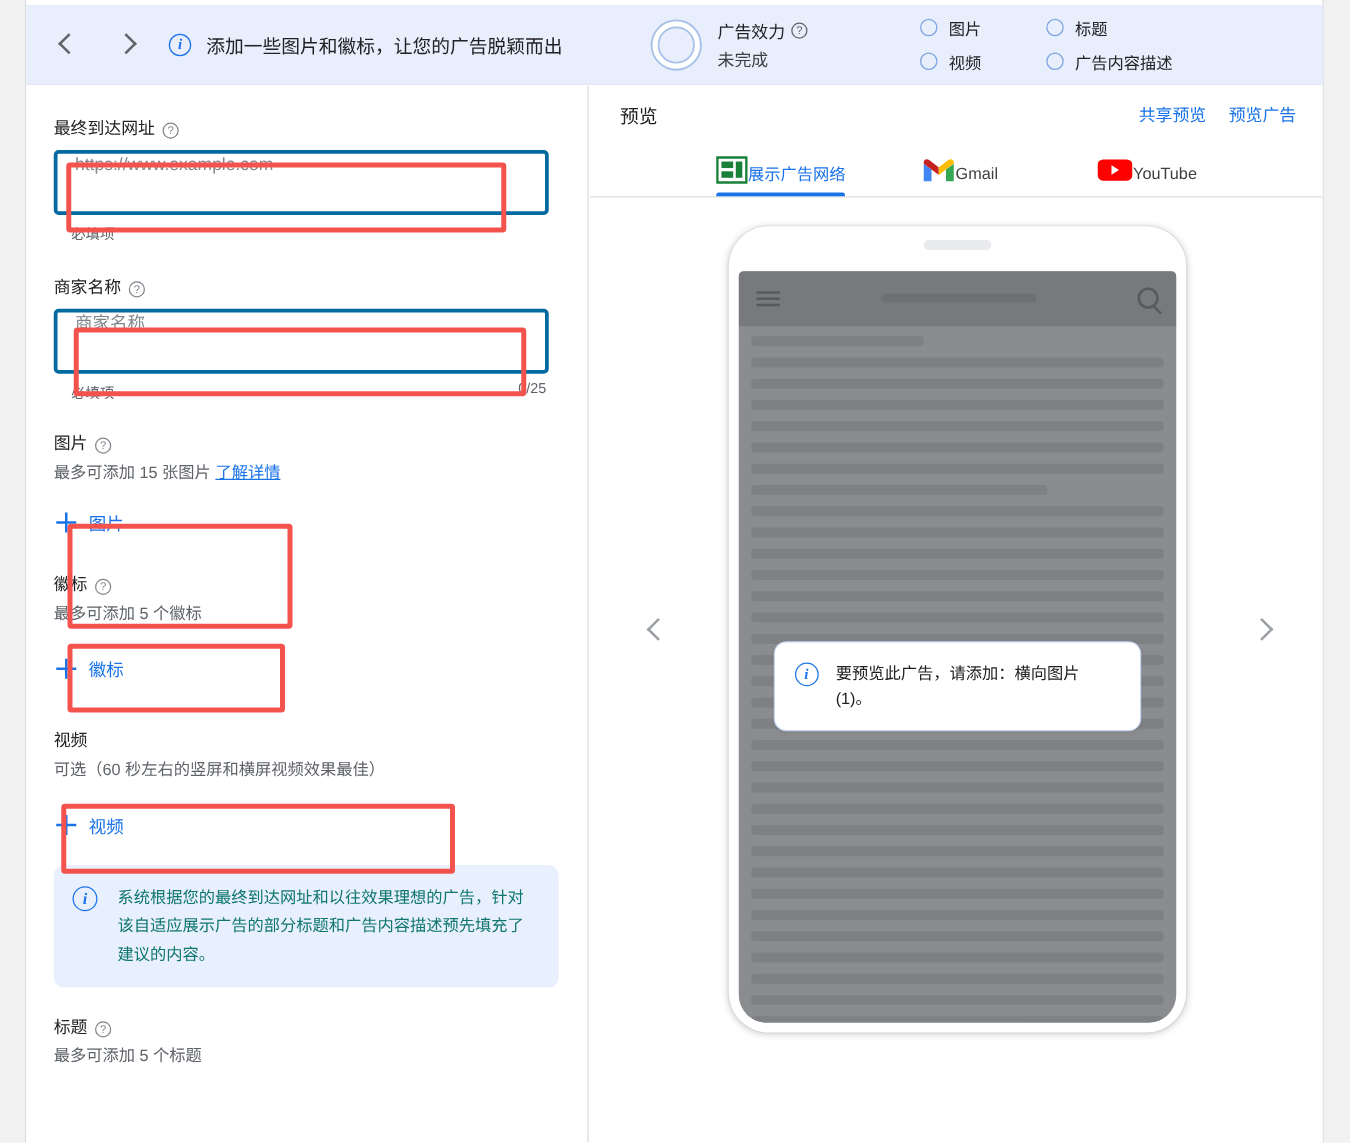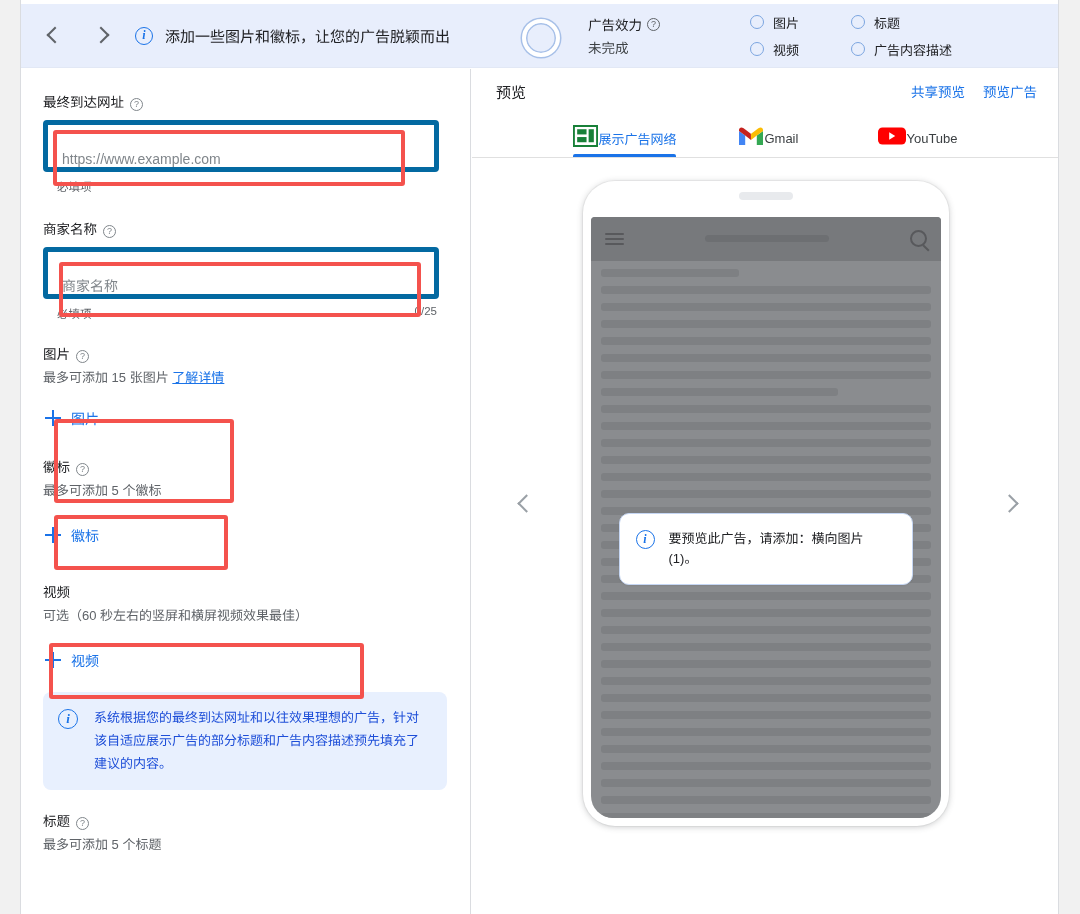--- a/index.html
+++ b/index.html
@@ -46,23 +46,22 @@
     width: 18px; height: 18px; border-radius: 50%;
     border: 1.6px solid #1a73e8; color: #1a73e8;
     font-size: 12px; line-height: 15px; text-align: center;
     font-family: "Liberation Serif", serif; font-style: italic; font-weight: bold;
   }
   .hdr-title {
     margin-left: 12px; font-size: 15px; color: #202124; white-space: nowrap;
   }
 
   .strength-wrap {
-    display: flex; align-items: flex-end;
+    display: flex; align-items: center;
     margin-left: 72px;
-    gap: 14px;
   }
   .strength-ring {
     width: 38px; height: 38px; border-radius: 50%;
     border: 4px solid #ffffff;
     box-shadow: 0 0 0 1.5px #a7c0e8 inset, 0 0 0 1.5px #a7c0e8;
     background: #e8eefc;
   }
   .strength-text { margin-left: 14px; }
   .strength-label { font-size: 13.5px; color: #202124; display: flex; align-items: center; gap: 5px;}
   .strength-sub { font-size: 13.5px; color: #3c4043; margin-top: 3px; }
@@ -104,22 +103,22 @@
   .field-label {
     font-size: 13.5px; color: #202124; font-weight: 400;
     display: flex; align-items: flex-end; gap: 6px;
   }
   .field-sub { font-size: 13px; color: #5f6368; margin-top: 4px; }
   .link { color: #1a73e8; text-decoration: underline; cursor: pointer; }
 
   .input-box {
     margin-top: 9px;
     width: 396px; height: 52px;
-    border: 5px solid #0369a1; border-radius: 4px;
-    display: flex; align-items: flex-end; padding: 0 14px;
+    border: 3px solid #0369a1; border-radius: 4px;
+    display: flex; align-items: flex-start; padding: 0 14px;
     background: #fff;
   }
   .input-box input {
     border: none; outline: none; width: 100%;
     font-size: 14px; color: #202124;
     font-family: "Liberation Sans", sans-serif; background: transparent;
   }
   .input-box input::placeholder { color: #80868b; }
 
   .helper-row {
@@ -150,21 +149,21 @@
     background: #e8f0fe; border-radius: 8px;
     display: flex; gap: 16px; padding: 15px 18px 15px 15px;
   }
   .info-card .icon {
     flex: 0 0 auto; width: 20px; height: 20px; border-radius: 50%;
     border: 1.7px solid #1a73e8; color: #1a73e8;
     font-size: 13px; line-height: 17px; text-align: center;
     font-family: "Liberation Serif", serif; font-style: italic; font-weight: bold;
     margin-top: 2px;
   }
-  .info-card .txt { font-size: 13px; color: #1d4ed8; line-height: 1.75; }
+  .info-card .txt { font-size: 13px; color: #0f766e; line-height: 1.75; }
 
   
   .redbox {
     position: absolute; border: 4px solid #f4524d; border-radius: 3px;
     pointer-events: none; z-index: 40;
   }
 
   
   .preview-head {
     height: 44px; display: flex; align-items: center;

